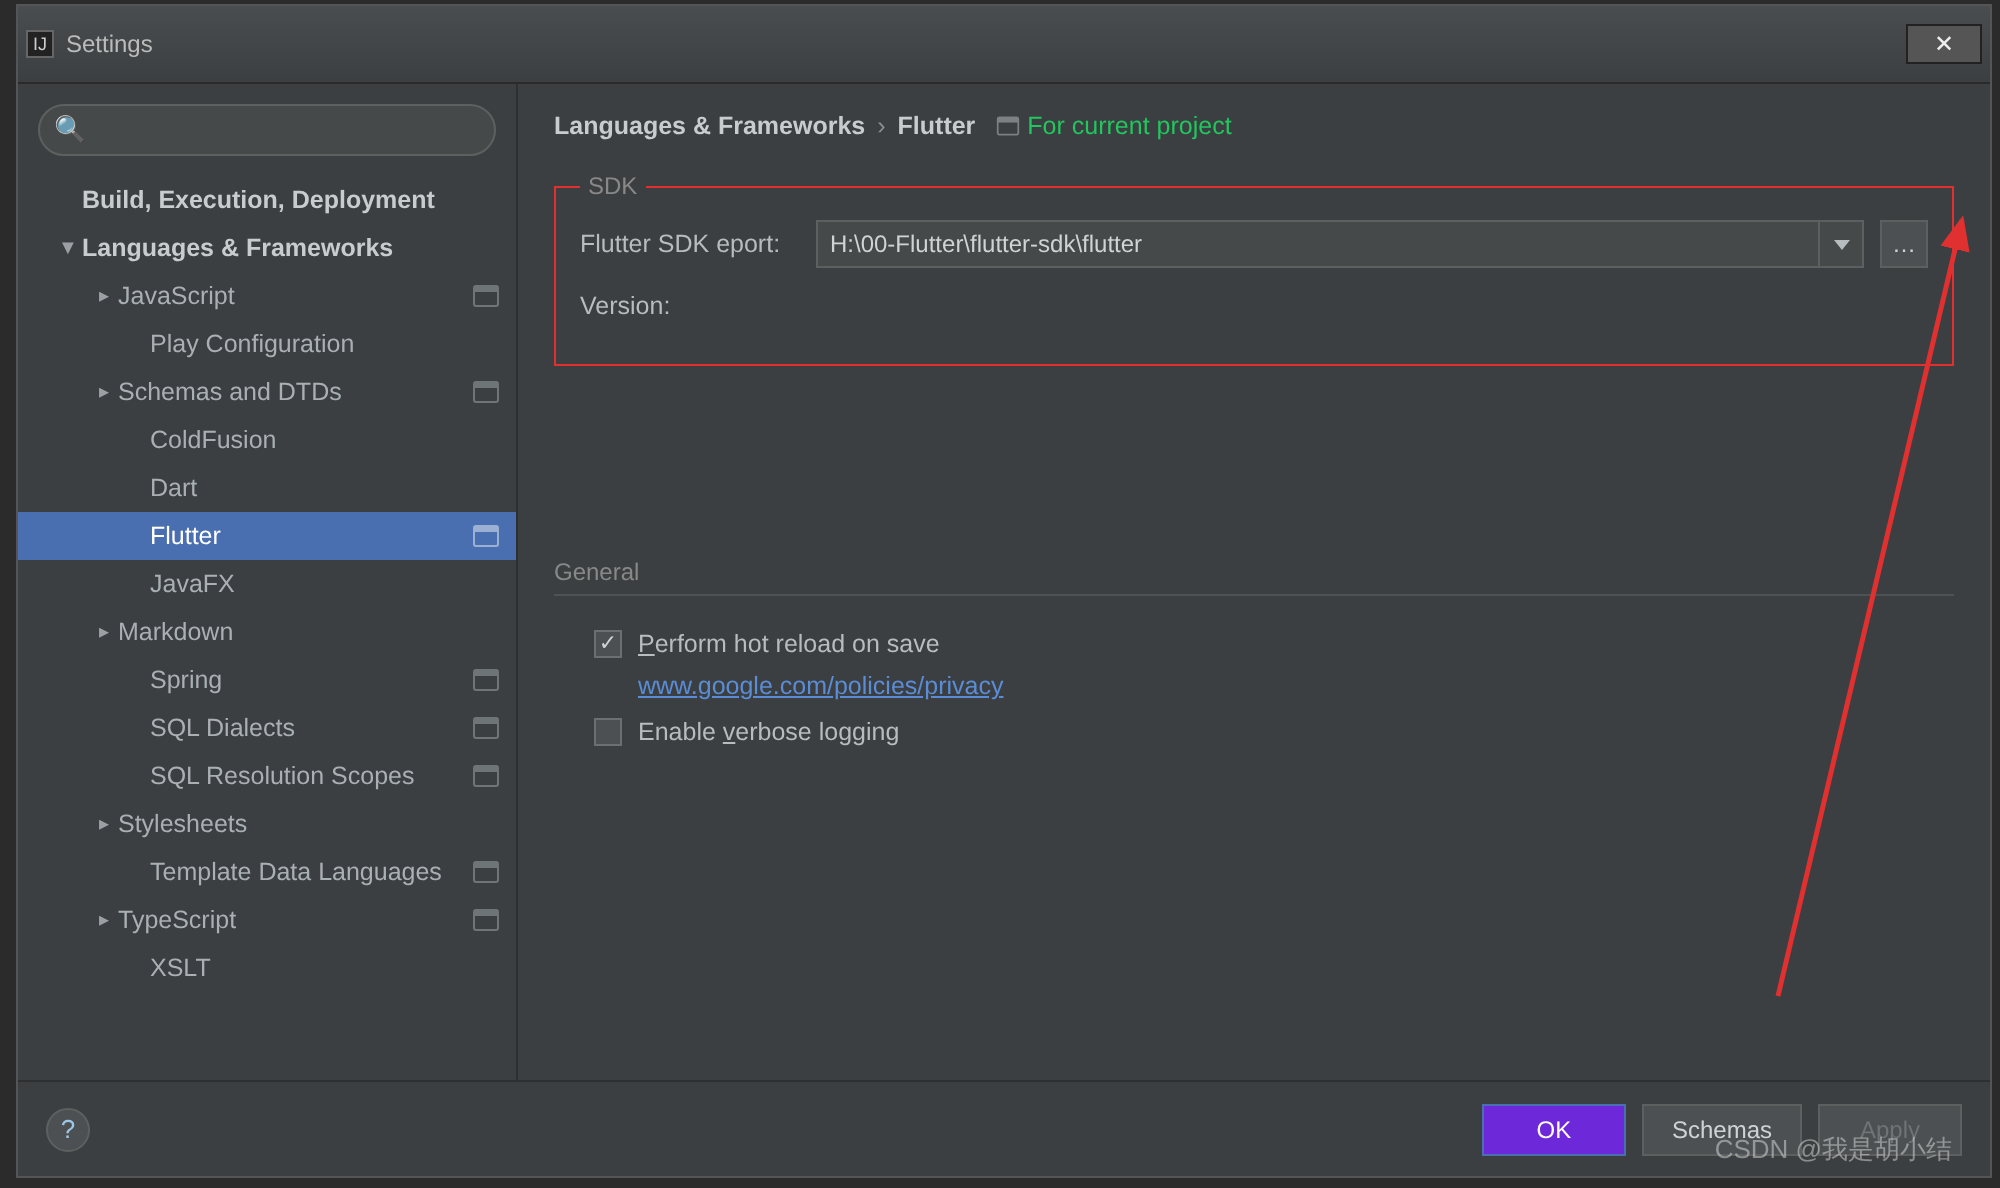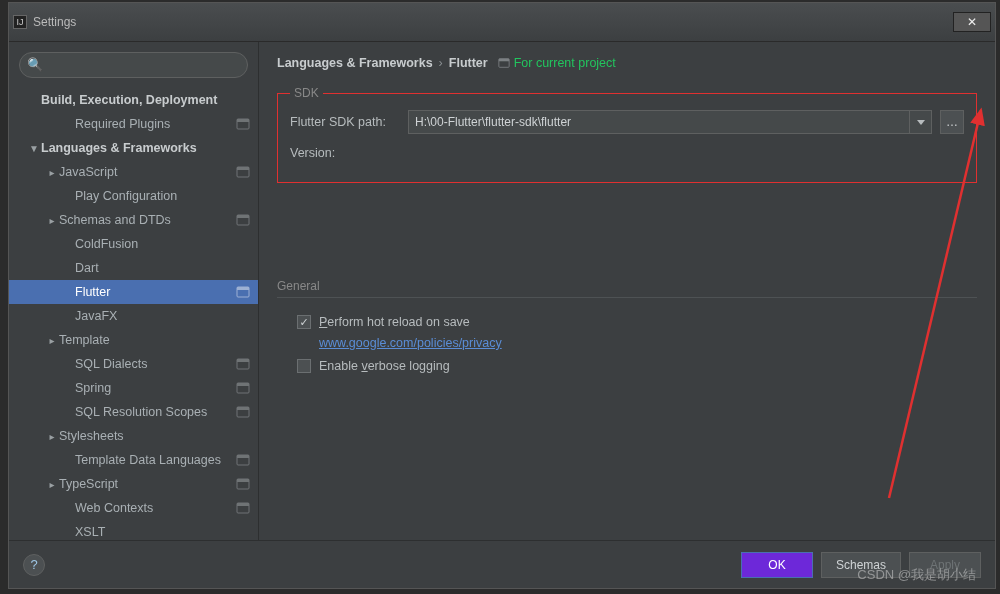--- a/index.html
+++ b/index.html
@@ -84,28 +84,20 @@
       <div class="search">
         <span class="mag">🔍</span>
         <input type="text" placeholder="" style="">
       </div>
       <div class="tree">
 
         <div class="row ind-1">
           <span class="arrow blank">▸</span>
             <span class="label bold">Build, Execution, Deployment</span>
         </div>
-        <div class="row ind-3">
-          <span class="arrow blank">▸</span>
-            <span class="label">Required Plugins</span>
-          <span class="proj"><svg viewBox="0 0 14 14">
-                <rect x="1" y="2" width="12" height="10" rx="1" fill="none" stroke="#aeb4b7"></rect>
-                <rect x="1" y="2" width="12" height="3" fill="#aeb4b7"></rect>
-              </svg></span>
-        </div>
 
         <div class="row ind-1">
           <span class="arrow">▼</span>
             <span class="label bold">Languages &amp; Frameworks</span>
         </div>
         <div class="row ind-2">
           <span class="arrow">▸</span>
             <span class="label">JavaScript</span>
           <span class="proj"><svg viewBox="0 0 14 14">
                 <rect x="1" y="2" width="12" height="10" rx="1" fill="none" stroke="#aeb4b7"></rect>
@@ -139,40 +131,40 @@
                 <rect x="1" y="2" width="12" height="10" rx="1" fill="none" stroke="#fff"></rect>
                 <rect x="1" y="2" width="12" height="3" fill="#fff"></rect>
               </svg></span>
         </div>
         <div class="row ind-3">
             <span class="arrow blank">▸</span>
             <span class="label">JavaFX</span>
           </div>
         <div class="row ind-2">
           <span class="arrow">▸</span>
-            <span class="label">Template</span>
+            <span class="label">Markdown</span>
+        </div>
+        <div class="row ind-3">
+          <span class="arrow blank">▸</span>
+            <span class="label">Spring</span>
+          <span class="proj"><svg viewBox="0 0 14 14">
+                <rect x="1" y="2" width="12" height="10" rx="1" fill="none" stroke="#aeb4b7"></rect>
+                <rect x="1" y="2" width="12" height="3" fill="#aeb4b7"></rect>
+              </svg></span>
         </div>
         <div class="row ind-3">
           <span class="arrow blank">▸</span>
             <span class="label">SQL Dialects</span>
           <span class="proj"><svg viewBox="0 0 14 14">
                 <rect x="1" y="2" width="12" height="10" rx="1" fill="none" stroke="#aeb4b7"></rect>
                 <rect x="1" y="2" width="12" height="3" fill="#aeb4b7"></rect>
               </svg></span>
         </div>
         <div class="row ind-3">
           <span class="arrow blank">▸</span>
-            <span class="label">Spring</span>
-          <span class="proj"><svg viewBox="0 0 14 14">
-                <rect x="1" y="2" width="12" height="10" rx="1" fill="none" stroke="#aeb4b7"></rect>
-                <rect x="1" y="2" width="12" height="3" fill="#aeb4b7"></rect>
-              </svg></span>
-        </div>
-        <div class="row ind-3">
-          <span class="arrow blank">▸</span>
             <span class="label">SQL Resolution Scopes</span>
           <span class="proj"><svg viewBox="0 0 14 14">
                 <rect x="1" y="2" width="12" height="10" rx="1" fill="none" stroke="#aeb4b7"></rect>
                 <rect x="1" y="2" width="12" height="3" fill="#aeb4b7"></rect>
               </svg></span>
         </div>
         <div class="row ind-2">
           <span class="arrow">▸</span>
             <span class="label">Stylesheets</span>
         </div>
@@ -180,28 +172,20 @@
           <span class="arrow blank">▸</span>
             <span class="label">Template Data Languages</span>
           <span class="proj"><svg viewBox="0 0 14 14">
                 <rect x="1" y="2" width="12" height="10" rx="1" fill="none" stroke="#aeb4b7"></rect>
                 <rect x="1" y="2" width="12" height="3" fill="#aeb4b7"></rect>
               </svg></span>
         </div>
         <div class="row ind-2">
           <span class="arrow">▸</span>
             <span class="label">TypeScript</span>
-          <span class="proj"><svg viewBox="0 0 14 14">
-                <rect x="1" y="2" width="12" height="10" rx="1" fill="none" stroke="#aeb4b7"></rect>
-                <rect x="1" y="2" width="12" height="3" fill="#aeb4b7"></rect>
-              </svg></span>
-        </div>
-        <div class="row ind-3">
-          <span class="arrow blank">▸</span>
-            <span class="label">Web Contexts</span>
           <span class="proj"><svg viewBox="0 0 14 14">
                 <rect x="1" y="2" width="12" height="10" rx="1" fill="none" stroke="#aeb4b7"></rect>
                 <rect x="1" y="2" width="12" height="3" fill="#aeb4b7"></rect>
               </svg></span>
         </div>
         <div class="row ind-3">
             <span class="arrow blank">▸</span>
             <span class="label">XSLT</span>
           </div>
       </div>
@@ -217,21 +201,21 @@
               <rect x="1" y="2" width="12" height="10" rx="1" fill="none" stroke="#7c8083"></rect>
               <rect x="1" y="2" width="12" height="3" fill="#7c8083"></rect>
             </svg>
           <span>For current project</span>
         </span>
       </div>
 
       <fieldset class="sdk">
         <legend>SDK</legend>
         <div class="form-row">
-          <span class="lbl">Flutter SDK path:</span>
+          <span class="lbl">Flutter SDK eport:</span>
           <div class="pathbox">
             <input type="text" value="H:\00-Flutter\flutter-sdk\flutter" style="">
             <span class="drop">
                 <svg viewBox="0 0 8 8">
                   <path d="M0 2 L8 2 L4 7 Z"></path>
                 </svg>
               </span>
           </div>
           <span class="browse">…</span>
         </div>

